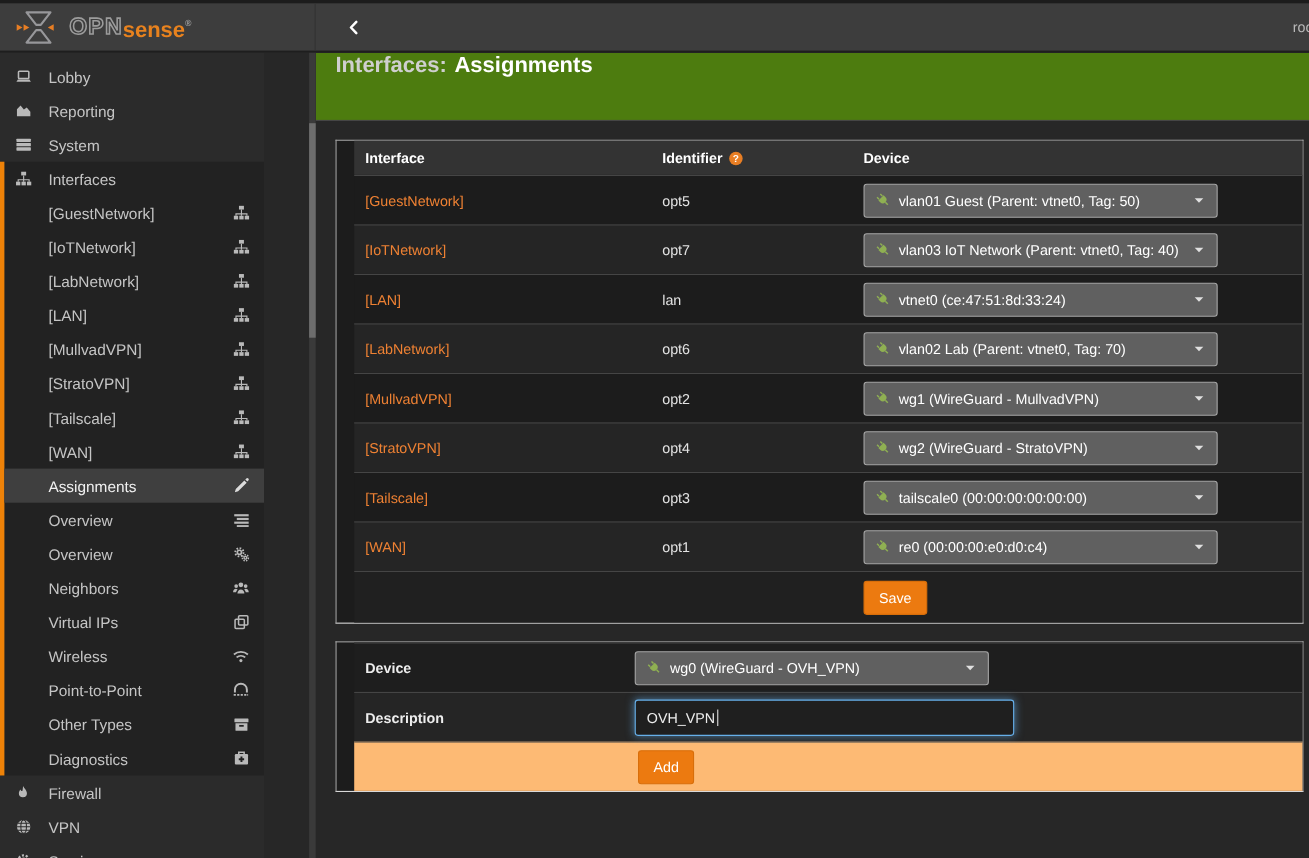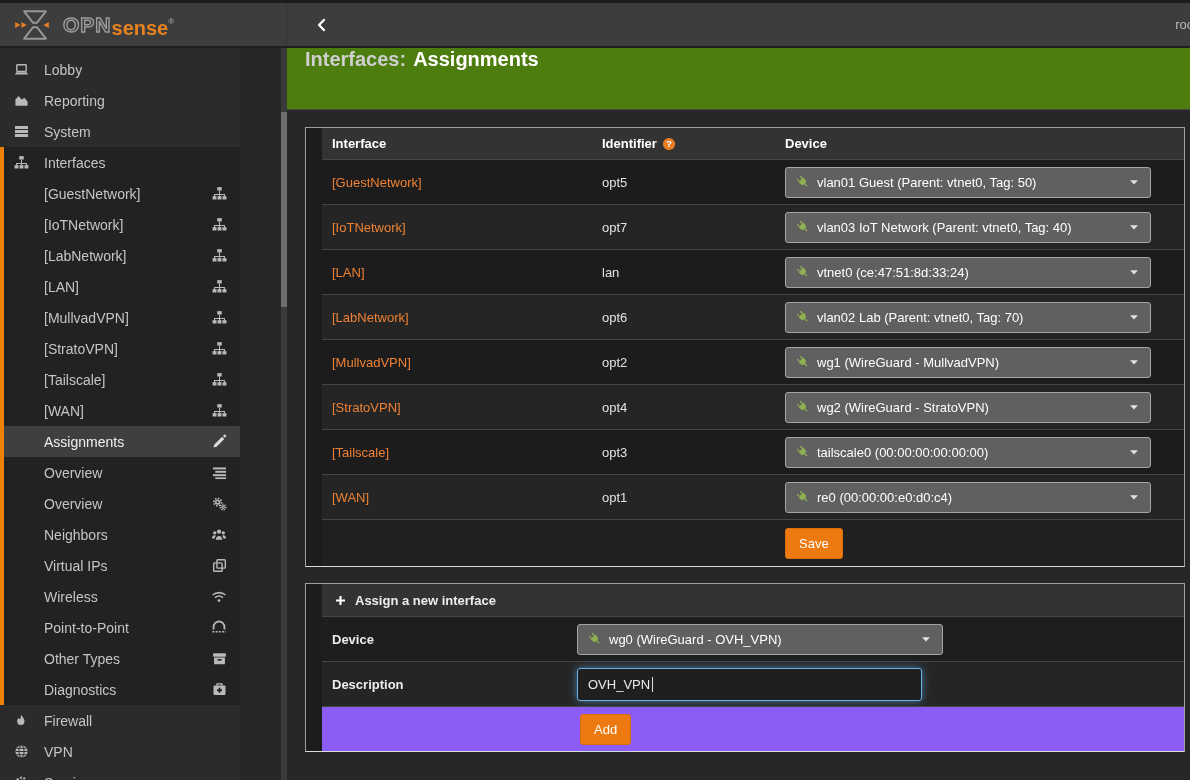--- a/index.html
+++ b/index.html
@@ -60,42 +60,42 @@
   .thead > div { padding-left:10px; display:flex; align-items:center; gap:5px; }
   .trow { display:grid; grid-template-columns:270px 185px 1fr; min-height:45px; align-items:center; font-size:13px; border-top:1px solid #454545; }
   .trow.odd  { background:#1c1c1c; }
   .trow.even { background:#252525; }
   .cell { padding-left:10px; }
   .iface-link { color:#ee8133; text-decoration:none; cursor:pointer; }
   .ident { color:#e3e3e3; }
   .devcell { padding-left:8px; }
 
   .select {
-    width:366px; height:31px; background:#606060; border:1px solid #a5a5a5; border-radius:3px;
+    width:322px; height:31px; background:#606060; border:1px solid #a5a5a5; border-radius:3px;
     display:flex; align-items:center; gap:7px; padding:0 10px; color:#ffffff; font-size:13px; cursor:pointer;
   }
   .plug { color:#8fb052; display:inline-flex; }
   .caret { margin-left:auto; color:#e0e0e0; display:inline-flex; }
 
   .tfoot { border-top:1px solid #454545; background:#202020; min-height:47px; display:grid; grid-template-columns:270px 185px 1fr; align-items:center; }
   .btn {
     background:#ec7a10; color:#ffffff; border:1px solid #d86e0a; border-radius:3px;
     font-size:13px; padding:7px 13px; cursor:pointer; justify-self:start;
     font-family:"Liberation Sans", sans-serif;
   }
   .btn.save { margin-left:8px; }
   .btn.add  { margin-left:3px; }
 
   .panel2 { margin-top:16px; }
   .formhead { background:#333333; height:32px; display:flex; align-items:center; gap:8px; padding-left:12px; color:#ededed; font-weight:bold; font-size:13px; }
   .formhead .sicon { color:#ffffff; display:inline-flex; }
   .frow { display:grid; grid-template-columns:255px 1fr; min-height:45px; align-items:center; border-top:1px solid #454545; font-size:13px; }
   .frow.r1 { background:#1e1e1e; }
   .frow.r2 { background:#252525; }
-  .frow.r3 { background:#8b5cf6; }
+  .frow.r3 { background:#fdba74; }
   .flabel { padding-left:10px; color:#ededed; font-weight:bold; }
 
   .textinput {
     width:345px; height:33px; background:#1f1f1f; border:1px solid #66afe9; border-radius:3px;
     box-shadow:0 0 8px rgba(102,175,233,0.6); display:flex; align-items:center;
     padding:0 10px; color:#ececec; font-size:13px; cursor:text;
   }
   .caret-bar { width:1px; height:15px; background:#dedede; margin-left:2px; }
 </style>
 </head>
@@ -605,28 +605,20 @@
         </div>
 
       <div class="tfoot">
         <div></div>
           <div></div>
         <button class="btn save">Save</button>
       </div>
     </div>
 
     <div class="panel panel2">
-      <div class="formhead">
-        <span class="sicon">
-          <svg viewBox="0 0 16 16" width="13" height="13" fill="currentColor">
-              <path d="M6.7 2.5h2.6v4.2h4.2v2.6H9.3v4.2H6.7V9.3H2.5V6.7h4.2z"></path>
-            </svg>
-        </span>
-        <span>Assign a new interface</span>
-      </div>
 
       <div class="frow r1">
         <div class="flabel">Device</div>
         <div>
           <div class="select">
             <span class="plug" id="new-plug">
                 <svg viewBox="0 0 16 16" width="14" height="14" fill="currentColor">
                   <g transform="rotate(-45 8 8)">
                     <path d="M5.6 1.2v3M10.4 1.2v3" stroke="currentColor" stroke-width="1.5" fill="none"></path>
                     <path d="M4.2 4.6h7.6v2.6a3.8 3.8 0 01-7.6 0z"></path>

